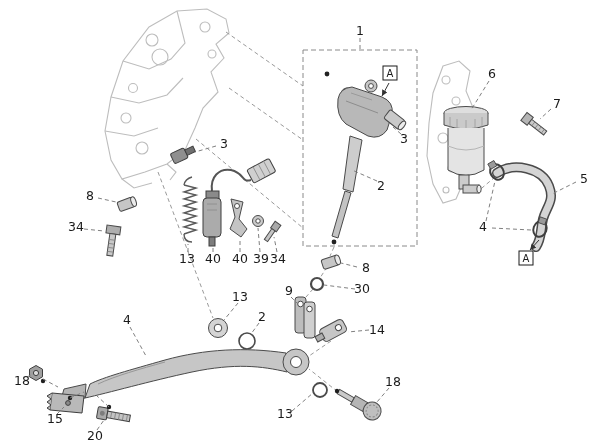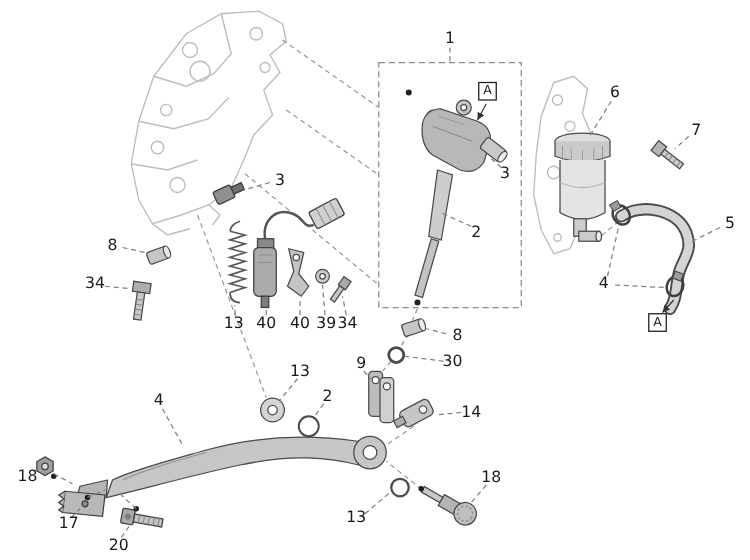--- a/index.html
+++ b/index.html
@@ -283,21 +283,21 @@
   <span class="part-label" style="left:366px;top:268px">8</span>
   <span class="part-label" style="left:289px;top:291px">9</span>
   <span class="part-label" style="left:377px;top:330px">14</span>
   <span class="part-label" style="left:127px;top:320px">4</span>
   <span class="part-label" style="left:393px;top:382px">18</span>
   <span class="part-label" style="left:240px;top:297px">13</span>
   <span class="part-label" style="left:285px;top:414px">13</span>
   <span class="part-label" style="left:262px;top:317px">2</span>
   <span class="part-label" style="left:187px;top:259px">13</span>
   <span class="part-label" style="left:224px;top:144px">3</span>
-  <span class="part-label" style="left:55px;top:419px">17</span>
+  <span class="part-label" style="left:55px;top:419px">15</span>
   <span class="part-label" style="left:95px;top:436px">20</span>
   <span class="part-label" style="left:22px;top:381px">18</span>
   <span class="part-label" style="left:362px;top:289px">30</span>
   <span class="part-label" style="left:76px;top:227px">34</span>
   <span class="part-label" style="left:213px;top:259px">40</span>
   <span class="part-label" style="left:240px;top:259px">40</span>
   <span class="part-label" style="left:278px;top:259px">34</span>
   <span class="part-label" style="left:261px;top:259px">39</span>
 
   <span class="ref-box" style="left:390px;top:73px">A</span>

